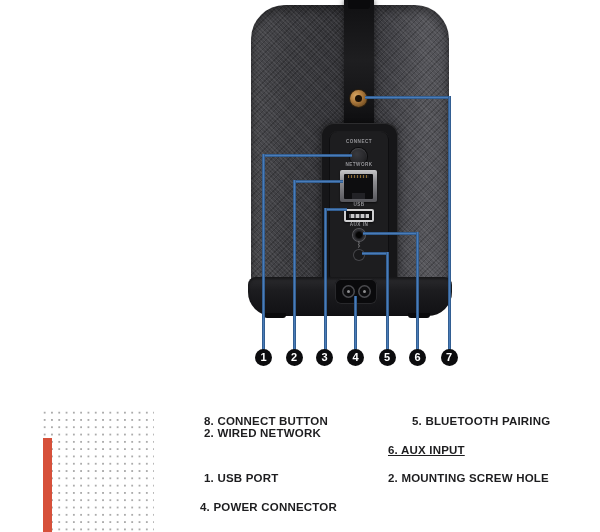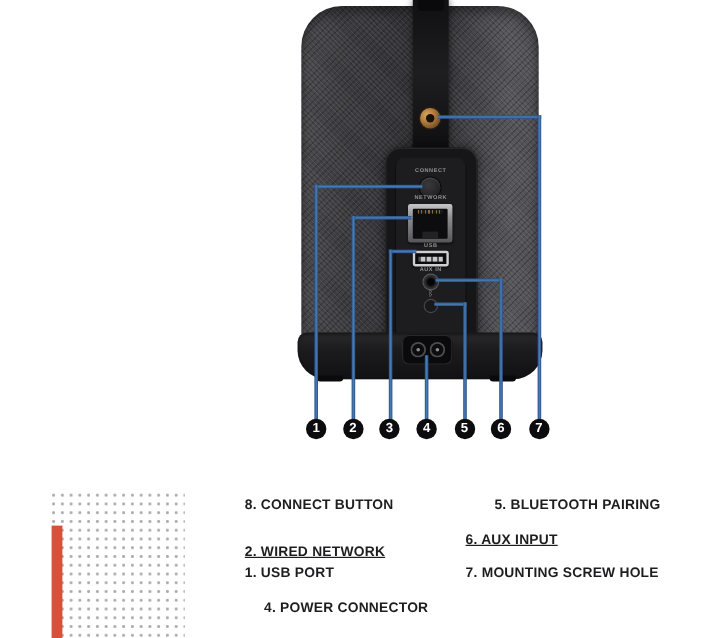--- a/index.html
+++ b/index.html
@@ -139,23 +139,23 @@
       <div class="bullet" style="left: 255px;">1</div>
       <div class="bullet" style="left: 285.5px;">2</div>
       <div class="bullet" style="left: 316px;">3</div>
       <div class="bullet" style="left: 347px;">4</div>
       <div class="bullet" style="left: 378.5px;">5</div>
       <div class="bullet" style="left: 409px;">6</div>
       <div class="bullet" style="left: 440.5px;">7</div>
     </div>
   <div id="legend">
       <div class="legend-item" style="left: 204px; top: 414px;">8. CONNECT BUTTON</div>
-      <div class="legend-item" style="left: 204px; top: 453px; text-decoration: underline;">2. WIRED NETWORK</div>
+      <div class="legend-item" style="left: 204px; top: 426px;">2. WIRED NETWORK</div>
       <div class="legend-item" style="left: 204px; top: 471px;">1. USB PORT</div>
-      <div class="legend-item" style="left: 220px; top: 500px;">4. POWER CONNECTOR</div>
+      <div class="legend-item" style="left: 200px; top: 500px;">4. POWER CONNECTOR</div>
       <div class="legend-item" style="left: 388px; top: 414px; margin-left: 24px;">5. BLUETOOTH PAIRING</div>
       <div class="legend-item" style="left: 388px; top: 443px; text-decoration: underline;">6. AUX INPUT</div>
-      <div class="legend-item" style="left: 388px; top: 471px;">7. MOUNTING SCREW HOLE</div>
+      <div class="legend-item" style="left: 388px; top: 471px;">2. MOUNTING SCREW HOLE</div>
     </div>
 
   <div class="dots"></div>
   <div class="redbar"></div>
 </div>
 
 </body></html>

